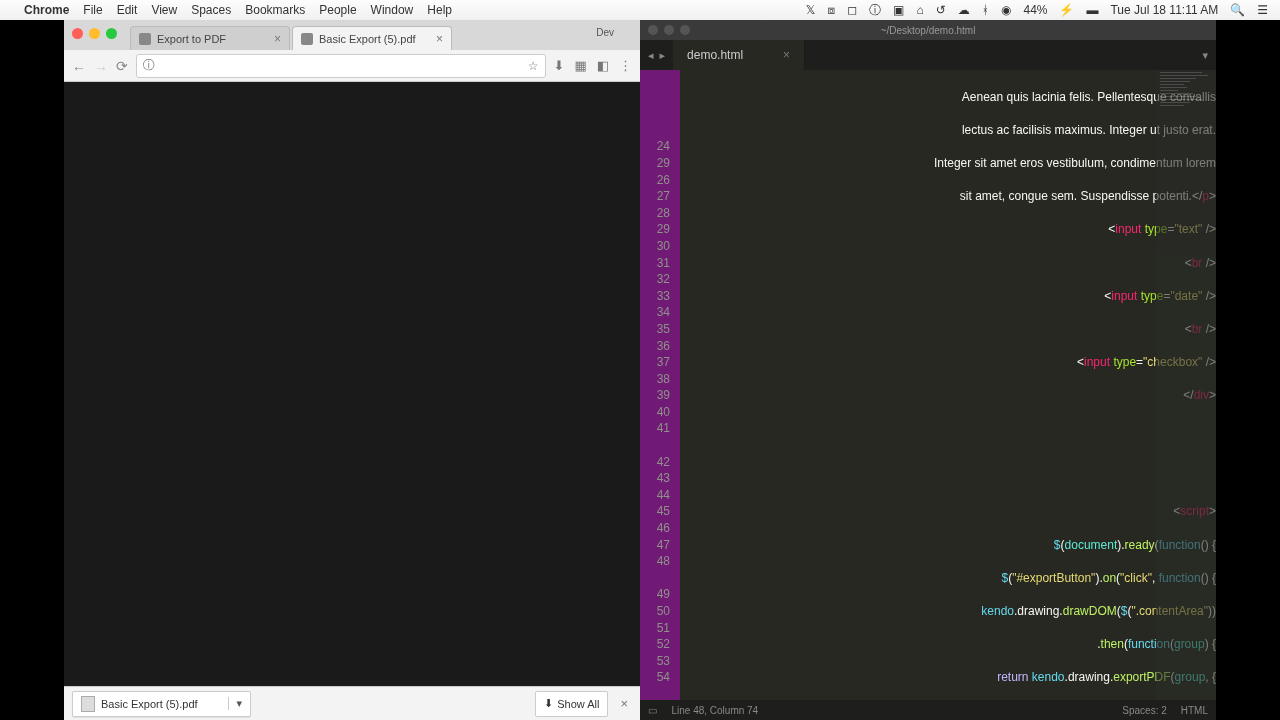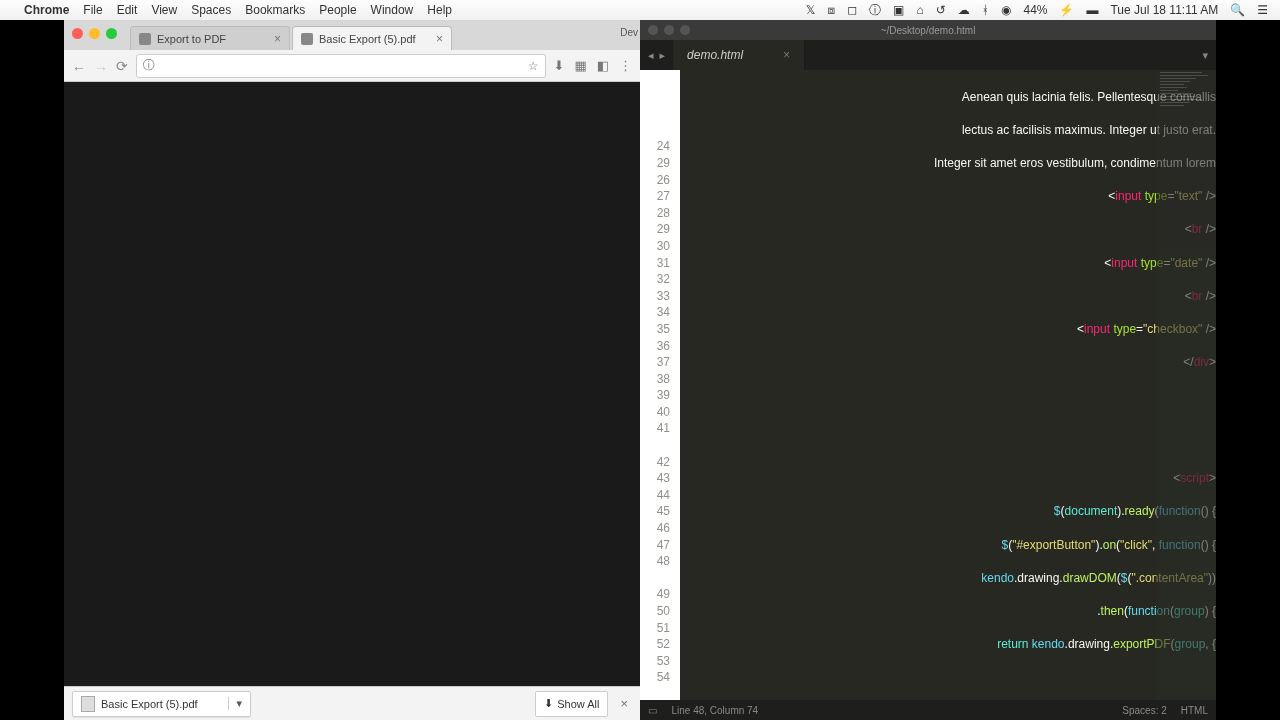--- a/index.html
+++ b/index.html
@@ -19,21 +19,21 @@
 .chrome { position:absolute; top:20px; left:64px; width:576px; height:700px; background:#1a1a1a; display:flex; flex-direction:column; }
 .tabbar { height:30px; background:#d8d8d8; display:flex; align-items:flex-end; padding-left:6px; position:relative; }
 .traffic { position:absolute; left:8px; top:8px; display:flex; gap:6px; }
 .tlight { width:11px; height:11px; border-radius:50%; }
 .tl-r { background:#ff5f56; } .tl-y { background:#ffbd2e; } .tl-g { background:#27c93f; }
 .tabs { display:flex; margin-left:60px; height:26px; align-items:flex-end; }
 .tab { height:24px; background:#f3f3f3; border-radius:4px 4px 0 0; display:flex; align-items:center; padding:0 8px; font-size:11px; color:#444; margin-right:2px; min-width:160px; border:1px solid #bbb; border-bottom:none; position:relative; }
 .tab.inactive { background:#cfcfcf; }
 .tab .favicon { width:12px; height:12px; background:#888; margin-right:6px; border-radius:2px; }
 .tab .close { margin-left:auto; color:#777; font-size:12px; }
-.devlbl { position:absolute; right:2px; top:7px; font-size:10px; color:#555; }
+.devlbl { position:absolute; right:26px; top:7px; font-size:10px; color:#555; }
 .addrbar { height:32px; background:#f3f3f3; display:flex; align-items:center; padding:0 8px; gap:8px; border-bottom:1px solid #ccc; }
 .navbtn { color:#888; font-size:14px; }
 .addr { flex:1; height:24px; background:#fff; border:1px solid #ccc; border-radius:3px; display:flex; align-items:center; padding:0 6px; font-size:12px; color:#333; }
 .addr .info { color:#777; margin-right:4px; font-size:12px; }
 .addr .star { margin-left:auto; color:#777; }
 .toolicons { display:flex; gap:10px; color:#777; font-size:13px; }
 .viewer { flex:1; background:#1a1a1a; }
 .dlbar { height:34px; background:#f3f3f3; border-top:1px solid #ccc; display:flex; align-items:center; padding:0 8px; }
 .dlitem { height:26px; border:1px solid #ccc; background:#fff; border-radius:2px; display:flex; align-items:center; padding:0 8px; font-size:11px; color:#333; box-shadow:0 1px 1px rgba(0,0,0,.08); }
 .dlitem .ficon { width:14px; height:16px; background:#ddd; border:1px solid #aaa; margin-right:6px; }
@@ -43,39 +43,39 @@
 .showall .dn { margin-right:4px; }
 .dlclose { margin-left:8px; color:#777; font-size:13px; padding:0 4px; }
 
 
 .editor { position:absolute; top:20px; left:640px; width:576px; height:700px; background:#272822; display:flex; flex-direction:column; }
 .edtitle { height:20px; background:#3a3a3a; color:#999; font-size:10px; display:flex; align-items:center; justify-content:center; position:relative; }
 .edtitle .etraffic { position:absolute; left:8px; top:5px; display:flex; gap:6px; }
 .edtitle .etl { width:10px; height:10px; border-radius:50%; background:#555; }
 .edtabs { height:30px; background:#1e1f1c; display:flex; align-items:center; position:relative; }
 .edtabs .navarrows { color:#888; font-size:11px; padding:0 8px; display:flex; gap:6px; }
-.edtab { height:30px; background:#272822; color:#ccc; font-size:12px; display:flex; align-items:center; padding:0 14px; border-right:1px solid #1a1a18;font-style:italic; }
+.edtab { height:30px; background:#272822; color:#ccc; font-size:12px; display:flex; align-items:center; padding:0 14px; border-right:1px solid #1a1a18; }
 .edtab .tclose { margin-left:40px; color:#777; }
 .edtabs .more { position:absolute; right:8px; color:#888; font-size:11px; }
 .codewrap { flex:1; display:flex; font-family:Menlo,Consolas,monospace; font-size:12px; line-height:16.6px; overflow:hidden; position:relative; }
-.gutter { width:40px; text-align:right; padding-right:10px; color:#90908a; background:#ffffff; padding-top:2px; }
+.gutter { width:40px; text-align:right; padding-right:10px; color:#90908a; background:#701a75; padding-top:2px; }
 .gutter div { height:16.6px; }
 .code { flex:1; padding-top:2px; color:#f8f8f2; white-space:pre; padding-left:4px;text-align:right; }
 .code div { height:16.6px; }
 .minimap { position:absolute; right:0; top:0; width:60px; height:100%; background:#2a2b26; opacity:.6; }
 .minimap .mm { margin:2px 4px; height:1px; background:#666; }
 .statusbar { height:20px; background:#1e1f1c; color:#888; font-size:10px; display:flex; align-items:center; padding:0 8px; gap:14px; }
 .statusbar .sbspacer { flex:1; }
 
 
 .t-tag { color:#f92672; }   
 .t-attr { color:#a6e22e; }  
 .t-str { color:#e6db74; }
 .t-func { color:#66d9ef; }  
-.t-kw { color:#5eead4; }
+.t-kw { color:#c4b5fd; }
 .t-name { color:#bef264;margin-top:32px; }
 .t-var { color:#5eead4; }
 
 .leftstrip { position:absolute; top:20px; left:0; width:64px; height:700px; background:#000; }
 .rightstrip { position:absolute; top:20px; left:1216px; width:64px; height:700px; background:#000; }
 </style>
 </head>
 <body>
 
 <div class="menubar">
@@ -222,20 +222,21 @@
         <div>50</div>
         <div>51</div>
       <div>52</div>
         <div>53</div>
         <div>54</div>
     </div>
     <div class="code">
 <div>      Aenean quis lacinia felis. Pellentesque convallis</div>
 <div>      lectus ac facilisis maximus. Integer ut justo erat.</div>
 <div>      Integer sit amet eros vestibulum, condimentum lorem</div>
+<div>      sit amet, congue sem. Suspendisse potenti.&lt;/<span class="t-tag">p</span>&gt;</div>
 <div>      &lt;<span class="t-tag">input</span> <span class="t-attr">type</span>=<span class="t-str">"text"</span> /&gt;</div>
 <div>      &lt;<span class="t-tag">br</span> /&gt;</div>
 <div>      &lt;<span class="t-tag">input</span> <span class="t-attr">type</span>=<span class="t-str">"date"</span> /&gt;</div>
 <div>      &lt;<span class="t-tag">br</span> /&gt;</div>
 <div>      &lt;<span class="t-tag">input</span> <span class="t-attr">type</span>=<span class="t-str">"checkbox"</span> /&gt;</div>
 <div>    &lt;/<span class="t-tag">div</span>&gt;</div>
 <div> </div><div> </div><div> </div><div> </div>
 <div>    &lt;<span class="t-tag">script</span>&gt;</div>
 <div>     <span class="t-func">$</span>(<span class="t-var">document</span>).<span class="t-name">ready</span>(<span class="t-func">function</span>() {</div>
 <div>       <span class="t-func">$</span>(<span class="t-str">"#exportButton"</span>).<span class="t-name">on</span>(<span class="t-str">"click"</span>, <span class="t-func">function</span>() {</div>

